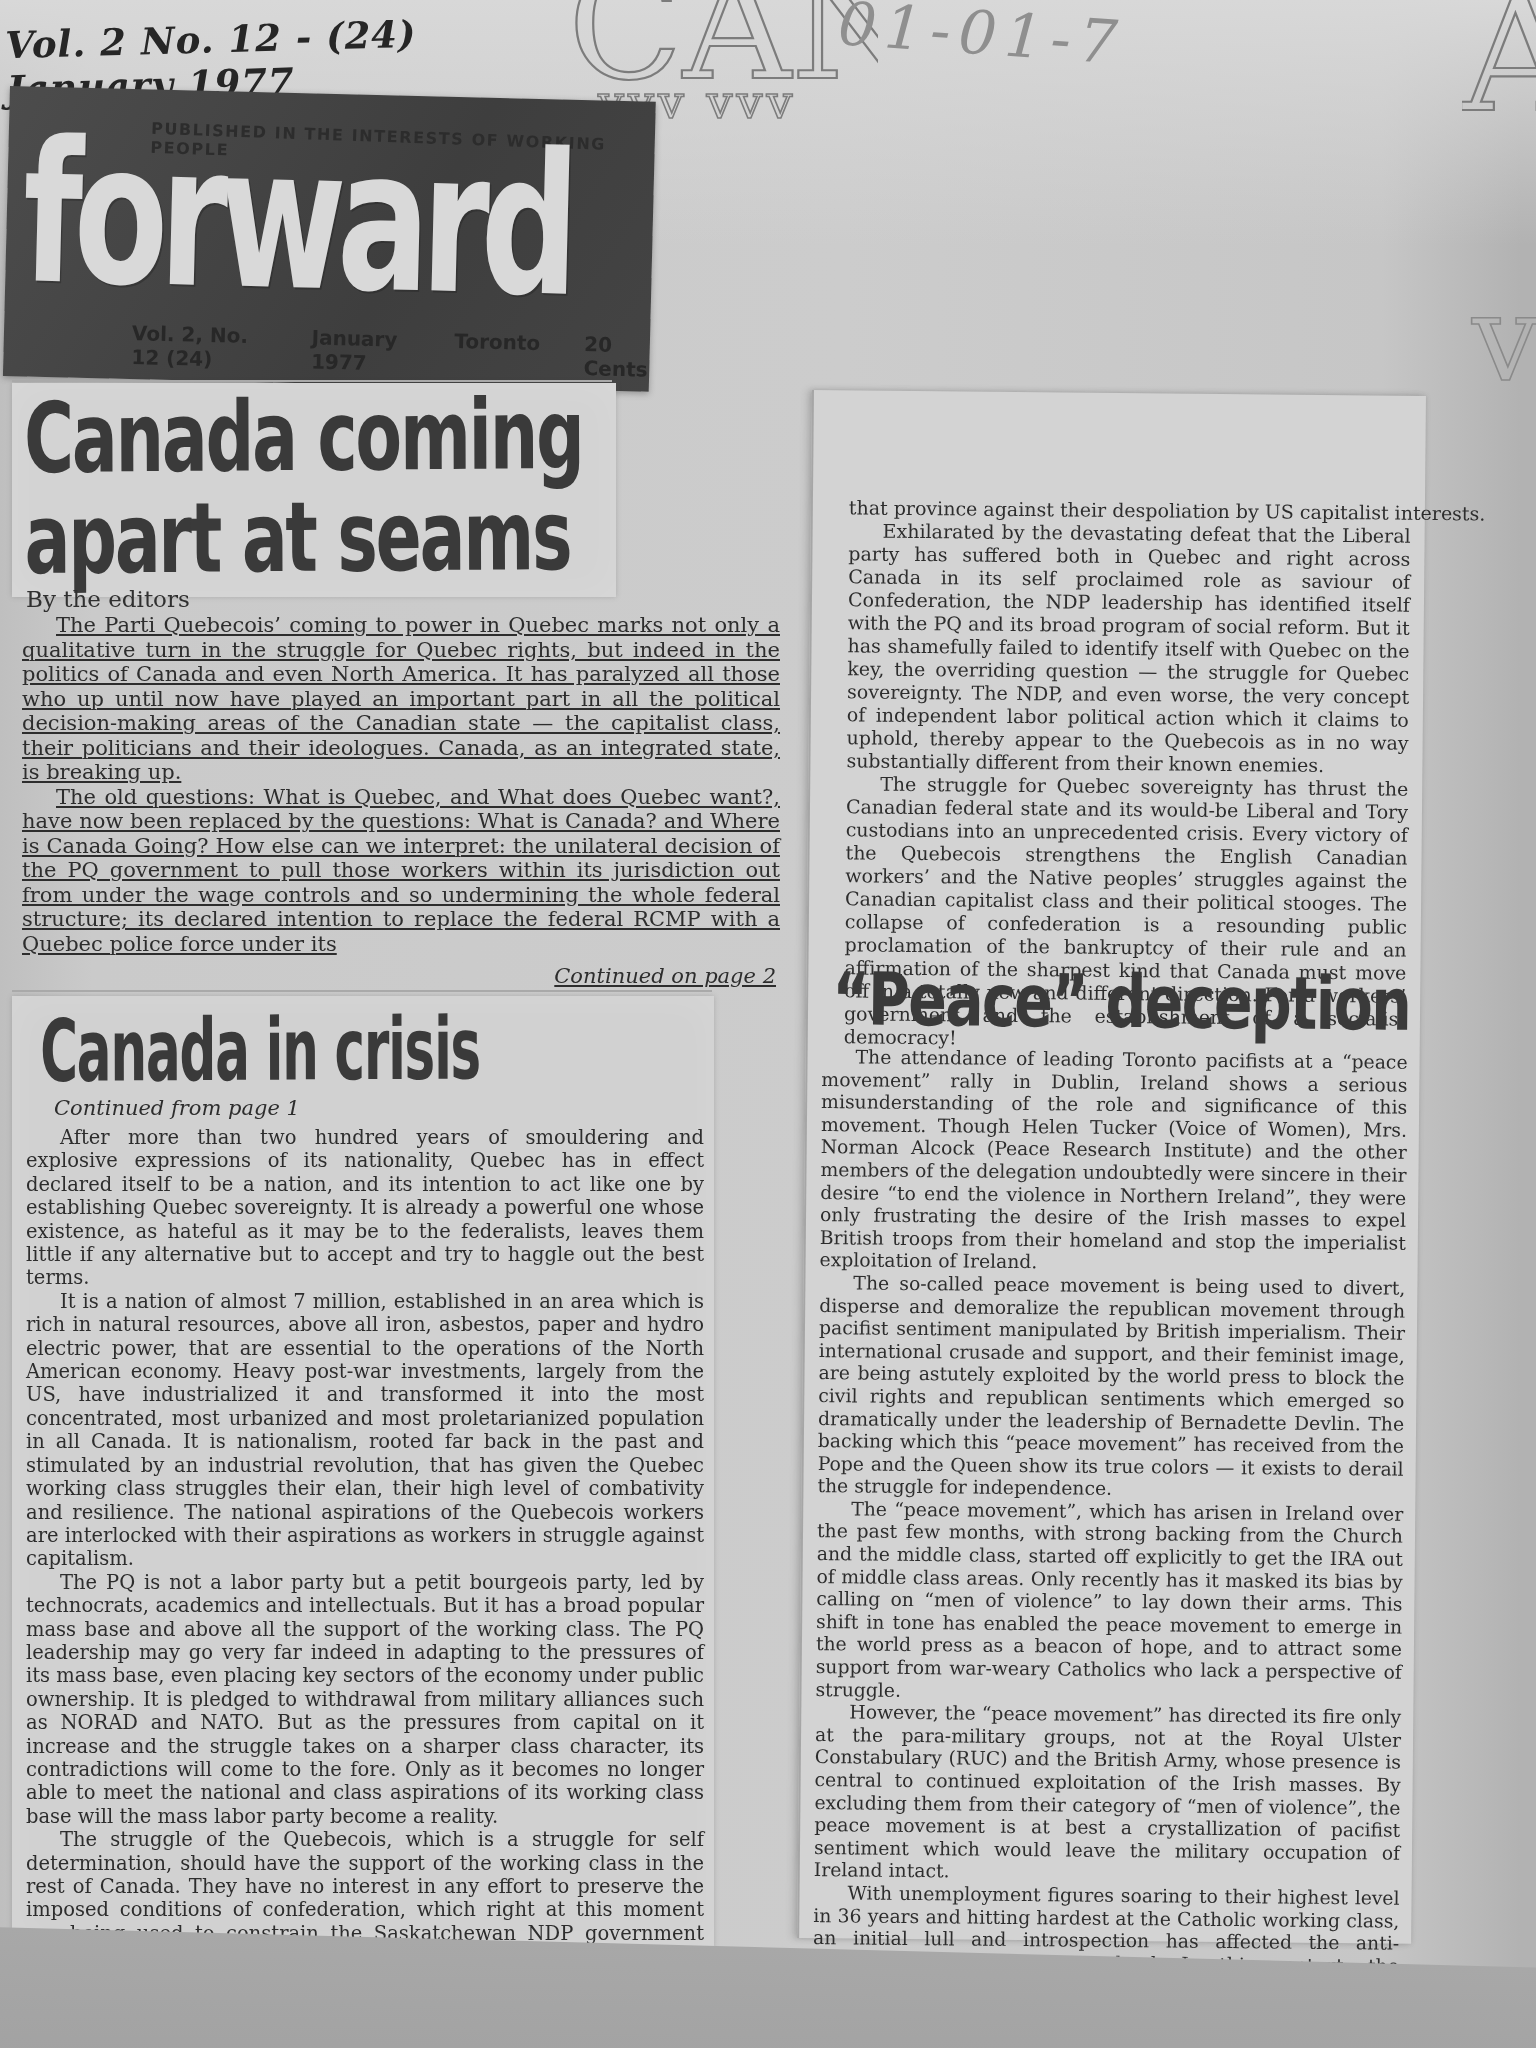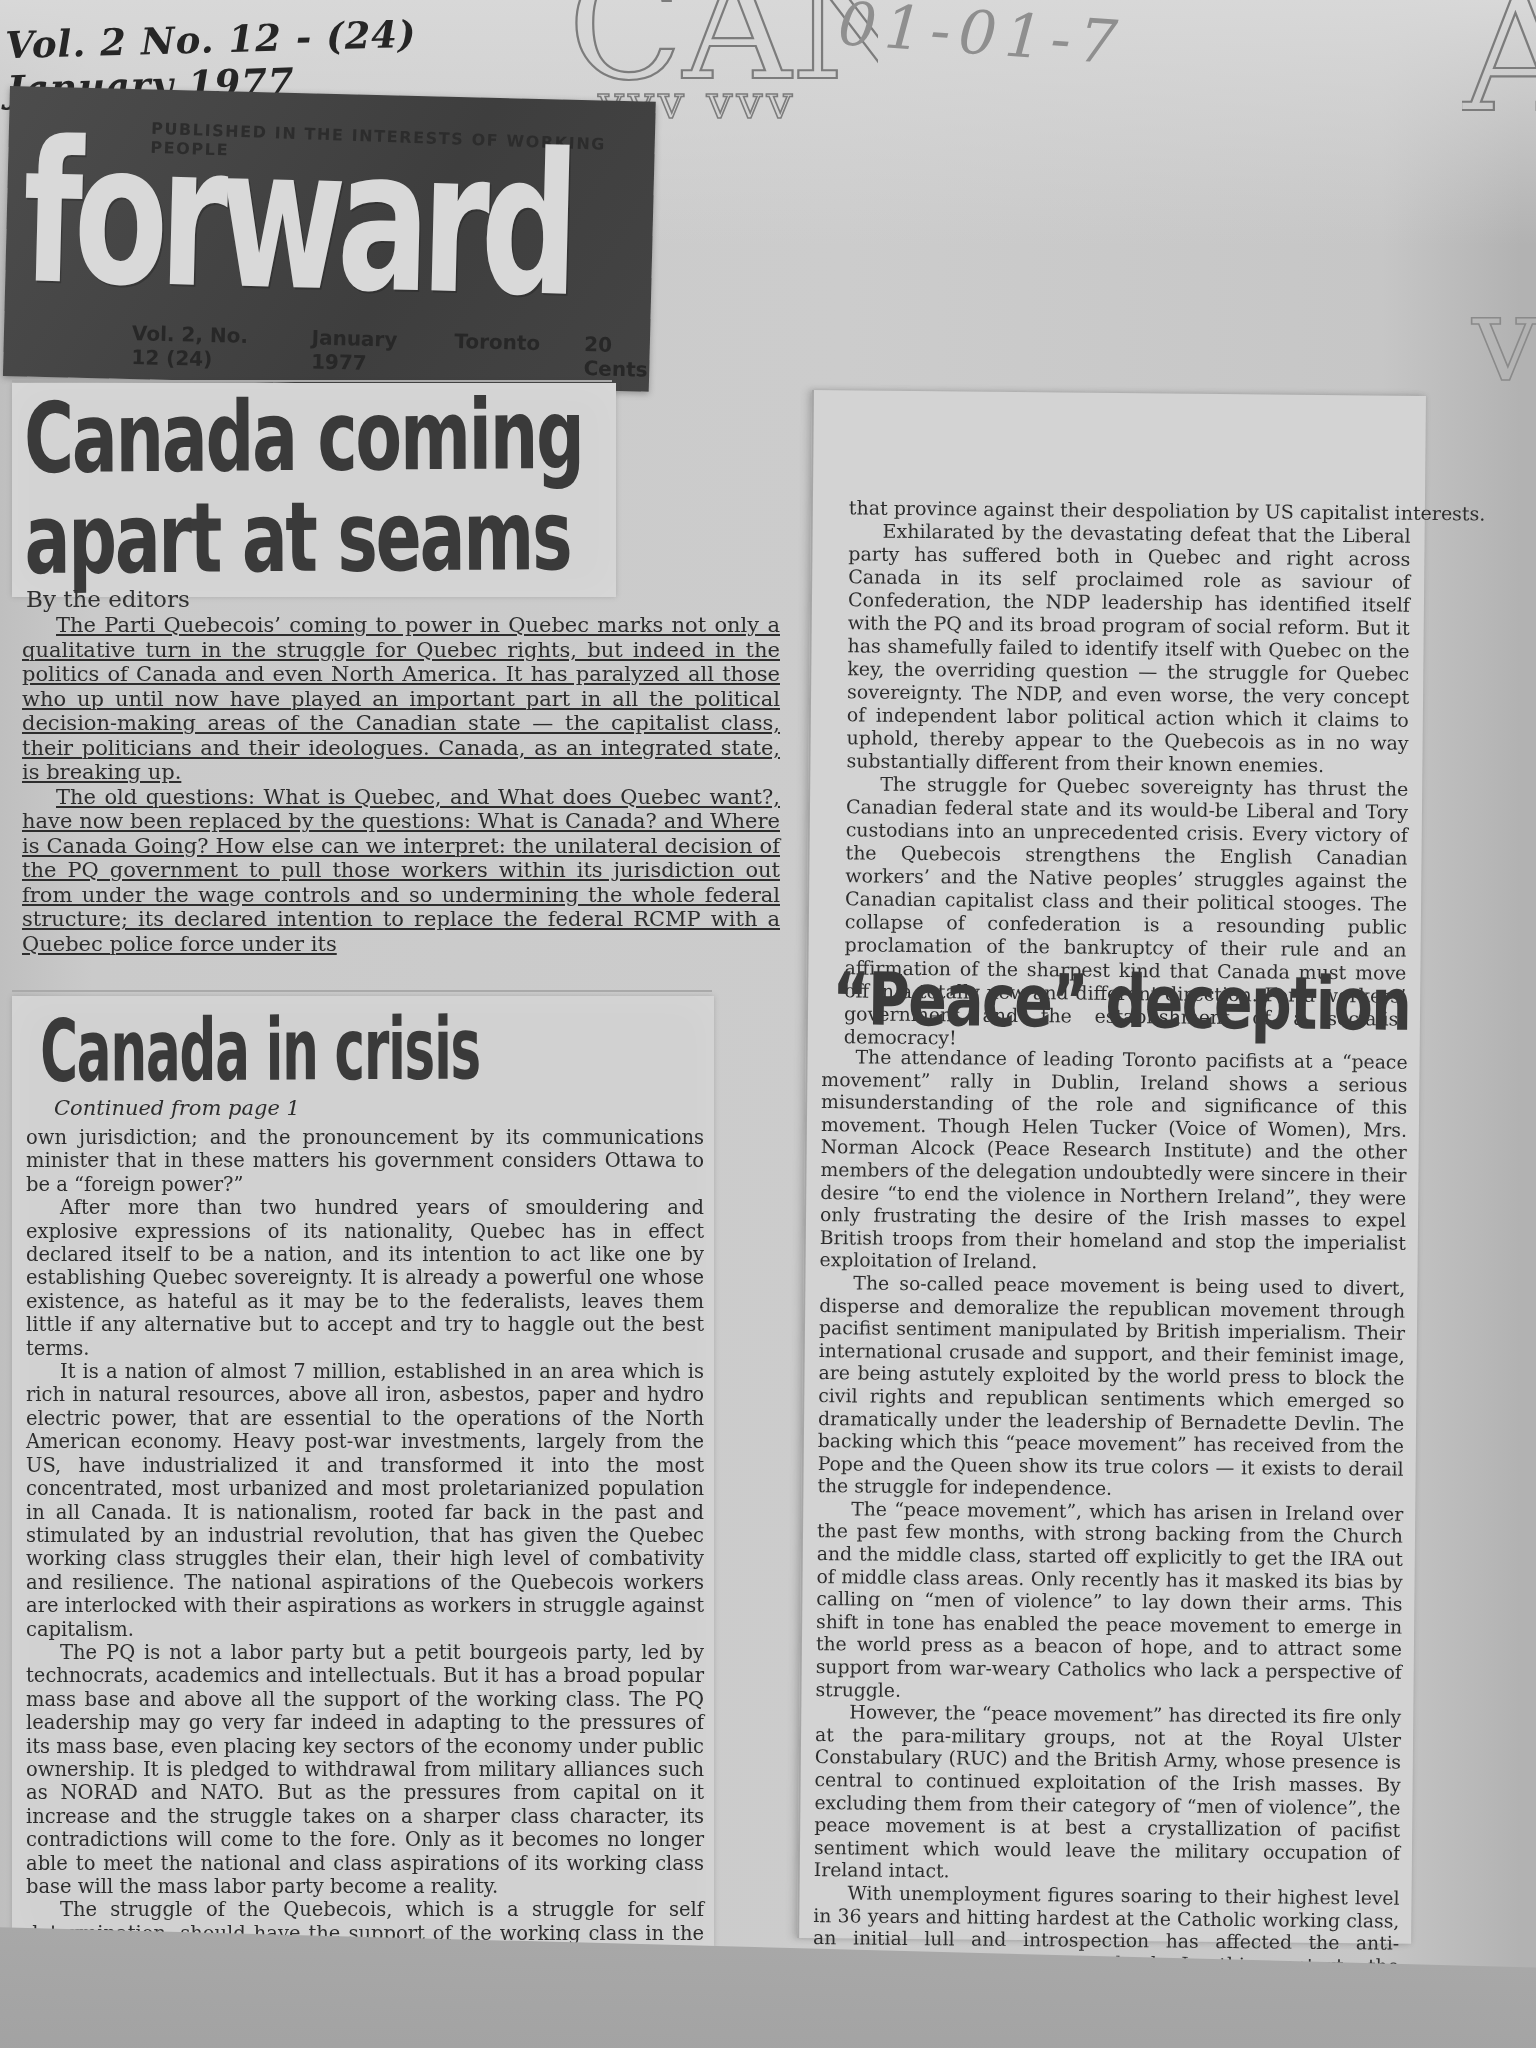--- a/index.html
+++ b/index.html
@@ -98,27 +98,27 @@
   <div class="clip" id="headline-clip"></div>
   <div class="bighead" id="lead-headline">
     <div>Canada coming</div>
     <div>apart at seams</div>
   </div>
   <div id="lead-byline">By the editors</div>
 
   <div class="body-col" id="lead-left-body">
     <p class="ind">The Parti Quebecois’ coming to power in Quebec marks not only a qualitative turn in the struggle for Quebec rights, but indeed in the politics of Canada and even North America. It has paralyzed all those who up until now have played an important part in all the political decision-making areas of the Canadian state — the capitalist class, their politicians and their ideologues. Canada, as an integrated state, is breaking up.</p>
     <p class="ind">The old questions: What is Quebec, and What does Quebec want?, have now been replaced by the questions: What is Canada? and Where is Canada Going? How else can we interpret: the unilateral decision of the PQ government to pull those workers within its jurisdiction out from under the wage controls and so undermining the whole federal structure; its declared intention to replace the federal RCMP with a Quebec police force under its</p>
+    <p class="continued">Continued on page 2</p>
   </div>
 
   <div class="clip" id="crisis-clip"></div>
   <div class="bighead" id="crisis-headline">Canada in crisis</div>
   <div id="crisis-continued">Continued from page 1</div>
   <div class="body-col" id="crisis-body">
-    <p>own jurisdiction; and the pronouncement by its communications minister that in these matters his government considers Ottawa to be a “foreign power?”</p>
     <p class="ind">After more than two hundred years of smouldering and explosive expressions of its nationality, Quebec has in effect declared itself to be a nation, and its intention to act like one by establishing Quebec sovereignty. It is already a powerful one whose existence, as hateful as it may be to the federalists, leaves them little if any alternative but to accept and try to haggle out the best terms.</p>
     <p class="ind">It is a nation of almost 7 million, established in an area which is rich in natural resources, above all iron, asbestos, paper and hydro electric power, that are essential to the operations of the North American economy. Heavy post-war investments, largely from the US, have industrialized it and transformed it into the most concentrated, most urbanized and most proletarianized population in all Canada. It is nationalism, rooted far back in the past and stimulated by an industrial revolution, that has given the Quebec working class struggles their elan, their high level of combativity and resilience. The national aspirations of the Quebecois workers are interlocked with their aspirations as workers in struggle against capitalism.</p>
     <p class="ind">The PQ is not a labor party but a petit bourgeois party, led by technocrats, academics and intellectuals. But it has a broad popular mass base and above all the support of the working class. The PQ leadership may go very far indeed in adapting to the pressures of its mass base, even placing key sectors of the economy under public ownership. It is pledged to withdrawal from military alliances such as NORAD and NATO. But as the pressures from capital on it increase and the struggle takes on a sharper class character, its contradictions will come to the fore. Only as it becomes no longer able to meet the national and class aspirations of its working class base will the mass labor party become a reality.</p>
     <p class="ind">The struggle of the Quebecois, which is a struggle for self determination, should have the support of the working class in the rest of Canada. They have no interest in any effort to preserve the imposed conditions of confederation, which right at this moment are being used to constrain the Saskatchewan NDP government from developing the natural resources of</p>
   </div>
 
   <div class="clip" id="right-clip">
     <div class="body-col" id="lead-right-body">
       <p class="nowrap">that province against their despoliation by US capitalist interests.</p>
       <p class="ind">Exhilarated by the devastating defeat that the Liberal party has suffered both in Quebec and right across Canada in its self proclaimed role as saviour of Confederation, the NDP leadership has identified itself with the PQ and its broad program of social reform. But it has shamefully failed to identify itself with Quebec on the key, the overriding question — the struggle for Quebec sovereignty. The NDP, and even worse, the very concept of independent labor political action which it claims to uphold, thereby appear to the Quebecois as in no way substantially different from their known enemies.</p>

